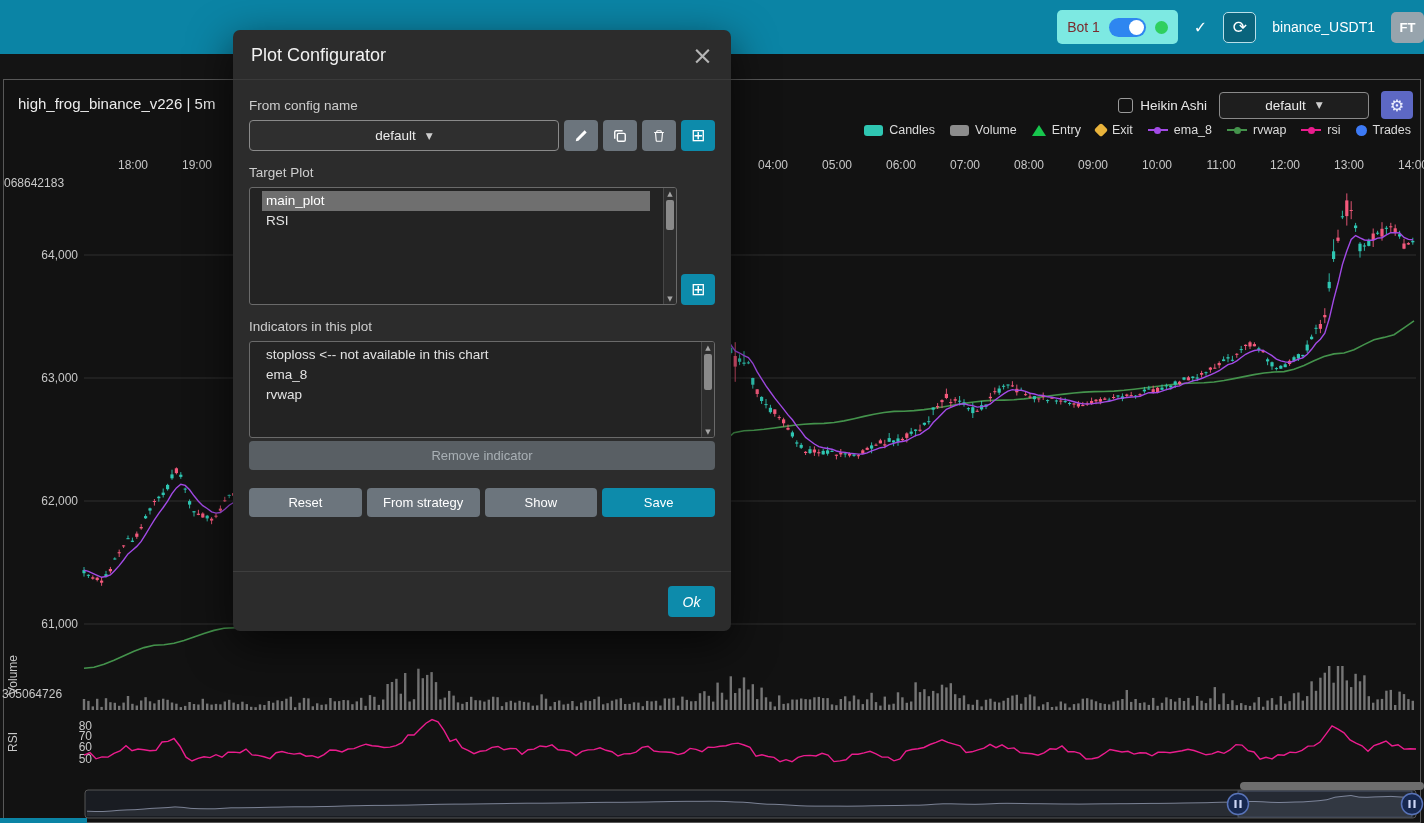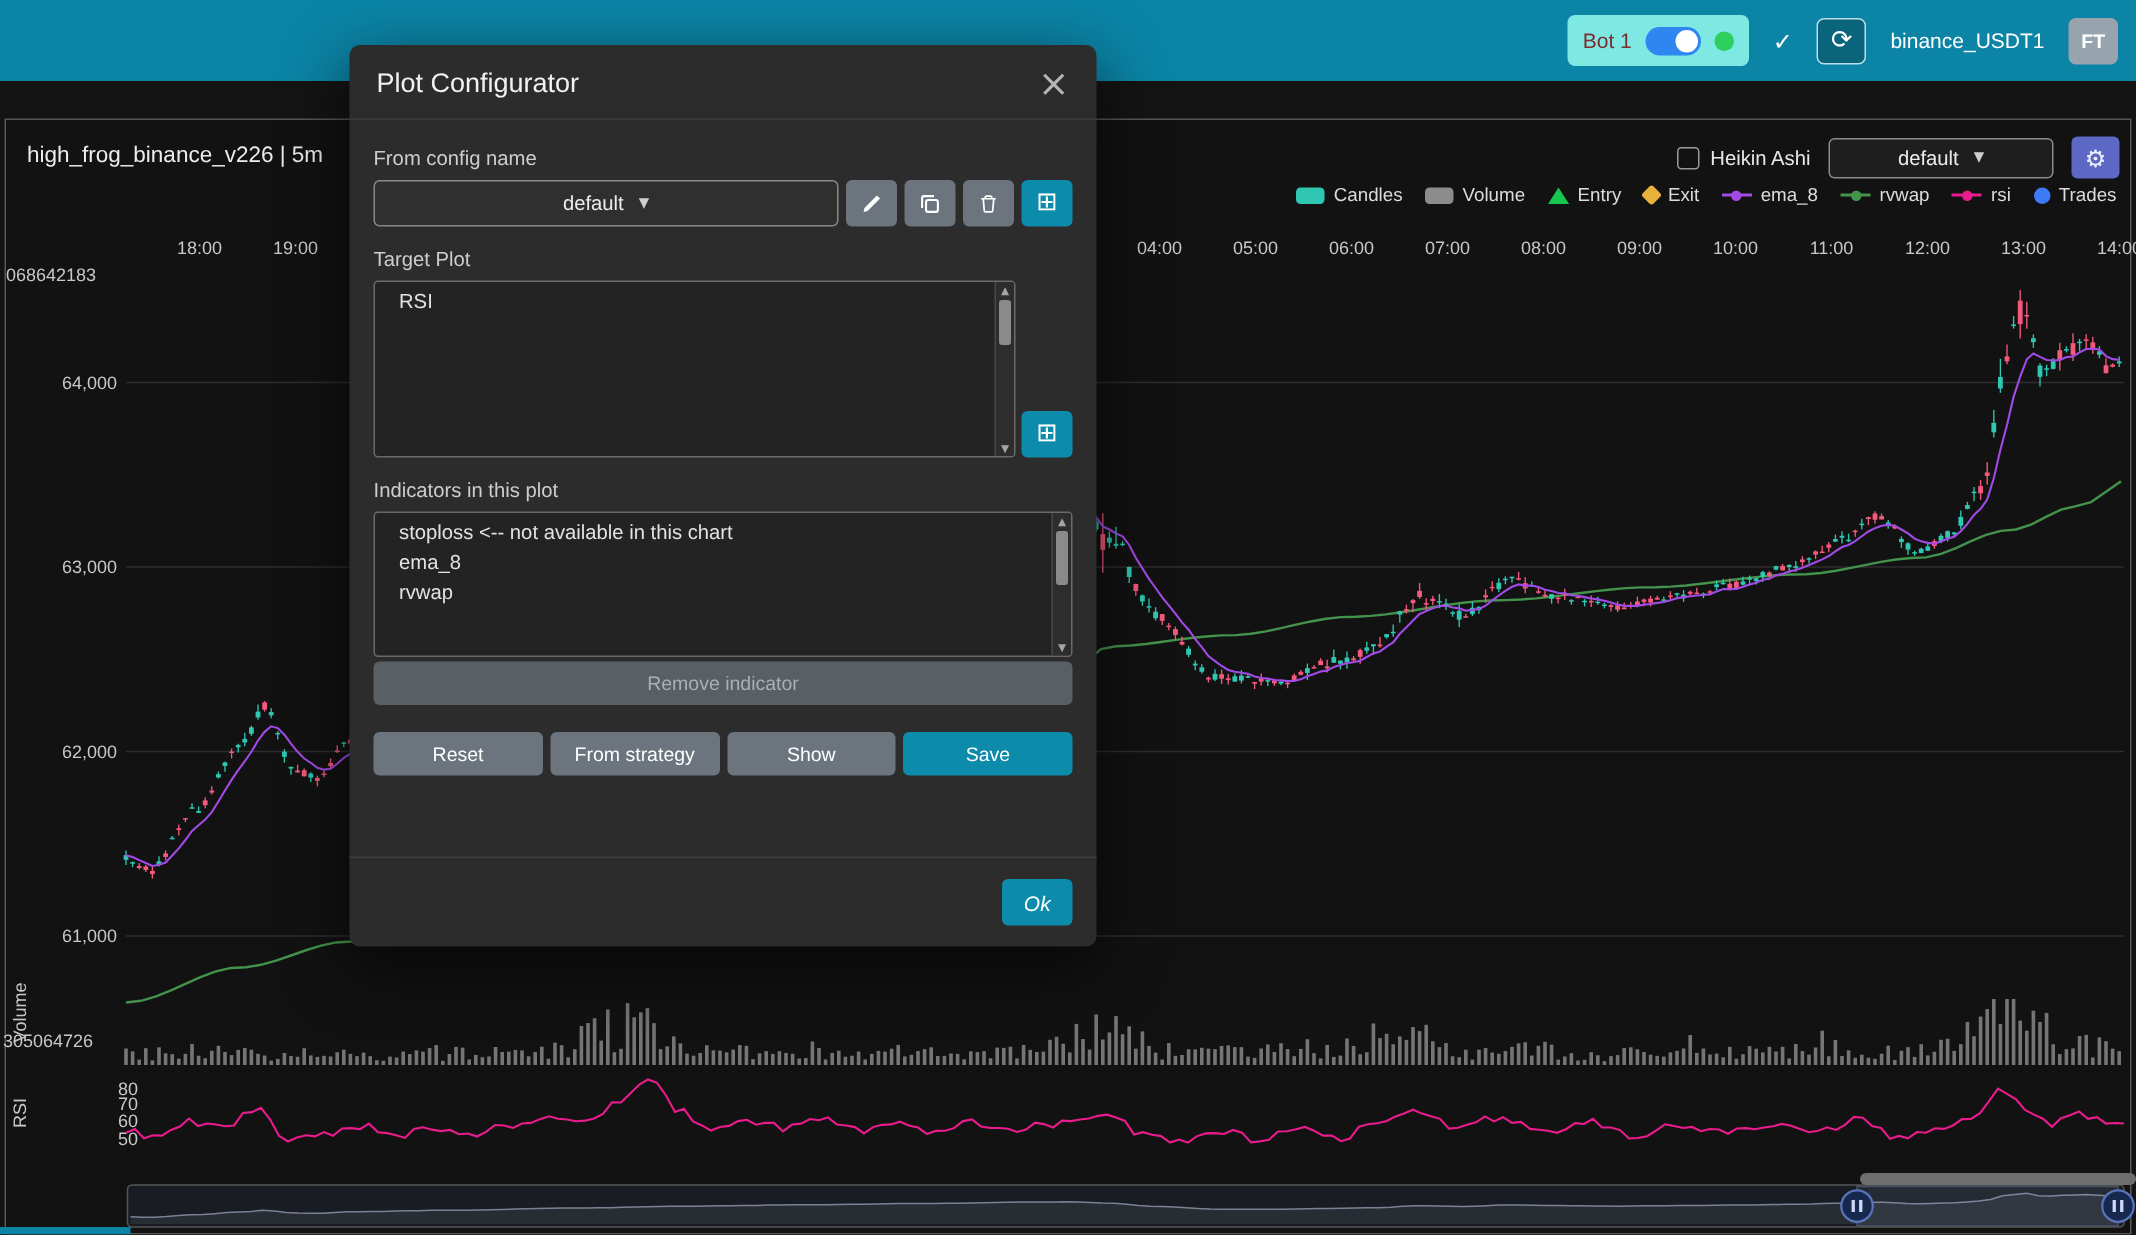--- a/index.html
+++ b/index.html
@@ -1,20 +1,20 @@
 <!DOCTYPE html>
 <html><head>
 <meta charset="utf-8">
 <style>
   *{box-sizing:border-box;margin:0;padding:0;}
   html,body{width:1424px;height:823px;overflow:hidden;background:#141414;font-family:"Liberation Sans",sans-serif;position:relative;}
   .icon{font-family:"DejaVu Sans",sans-serif;}
 
   
-  .navbar{position:absolute;top:0;left:0;right:0;height:54px;background:#0b84a5;display:flex;align-items:center;justify-content:flex-end;padding:0 12px;gap:16px;z-index:3;}
+  .navbar{position:absolute;top:0;left:0;right:0;height:54px;background:#0b84a5;display:flex;align-items:center;justify-content:flex-end;padding:0 0;gap:16px;z-index:3;}
   .bot-pill{display:flex;align-items:center;gap:9px;background:#7de9e2;border-radius:5px;padding:0 10px;height:34px;cursor:pointer;}
   .bot-label{color:#7b2c2f;font-size:14px;}
   .toggle{width:37px;height:19px;background:#2e86f0;border-radius:10px;position:relative;display:inline-block;}
   .knob{position:absolute;right:2px;top:2px;width:15px;height:15px;border-radius:50%;background:#fff;}
   .status-dot{width:13px;height:13px;border-radius:50%;background:#2fcf5f;}
   .nav-check{color:#fff;font-size:16px;}
   .reload-btn{width:33px;height:31px;border-radius:5px;background:rgba(10,40,50,.35);border:1px solid #b9dfe8;color:#fff;font-size:17px;display:flex;align-items:center;justify-content:center;cursor:pointer;}
   .instance{color:#fff;font-size:14px;}
   .ft-badge{width:33px;height:31px;border-radius:5px;background:#97a4ad;color:#fff;font-size:13px;font-weight:bold;display:flex;align-items:center;justify-content:center;}
 
@@ -1176,20 +1176,21 @@
       </button>
       <button class="icon-btn teal">
           <span class="icon">⊞</span>
         </button>
     </div>
 
     <div class="form-label">Target Plot</div>
     <div class="target-row">
       <div class="listbox tall">
         <div class="lb-items" id="target-items">
+            <div class="lb-item selected">main_plot</div>
             <div class="lb-item">RSI</div>
           </div>
         <div class="fsb">
           <span class="arr icon">▲</span>
           <span class="track">
               <span class="thumb"></span>
             </span>
           <span class="arr icon">▼</span>
         </div>
       </div>

